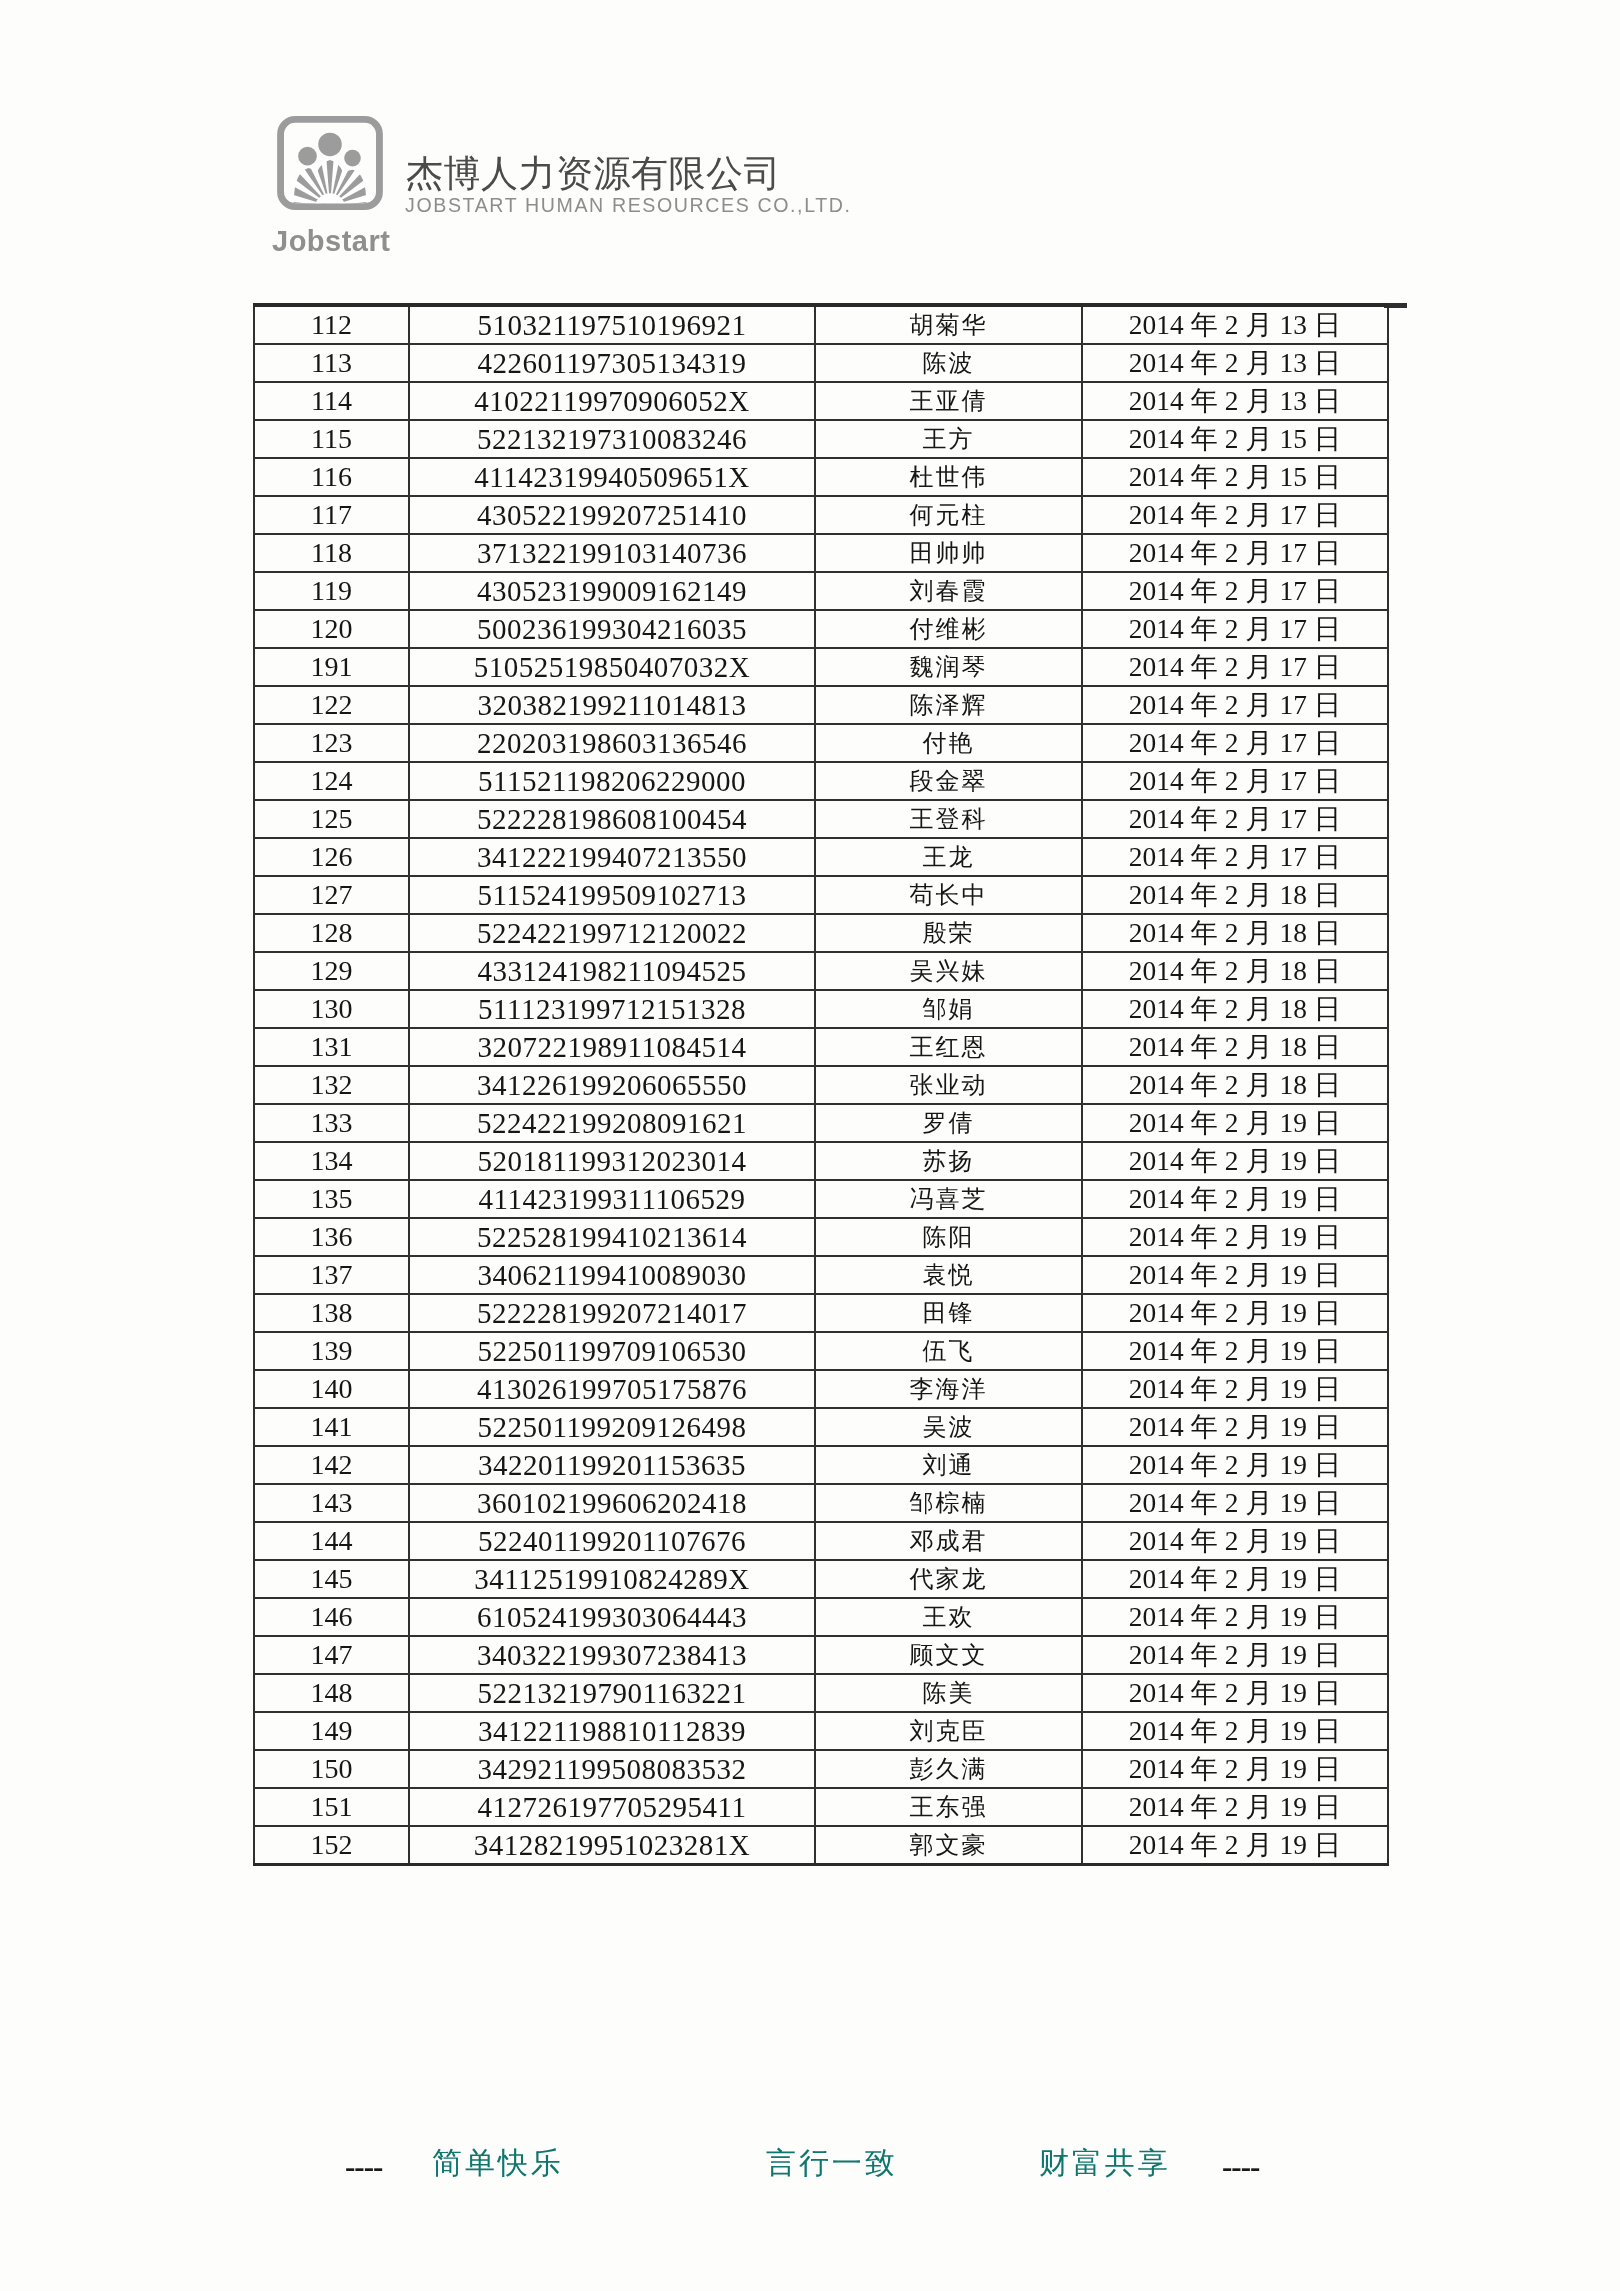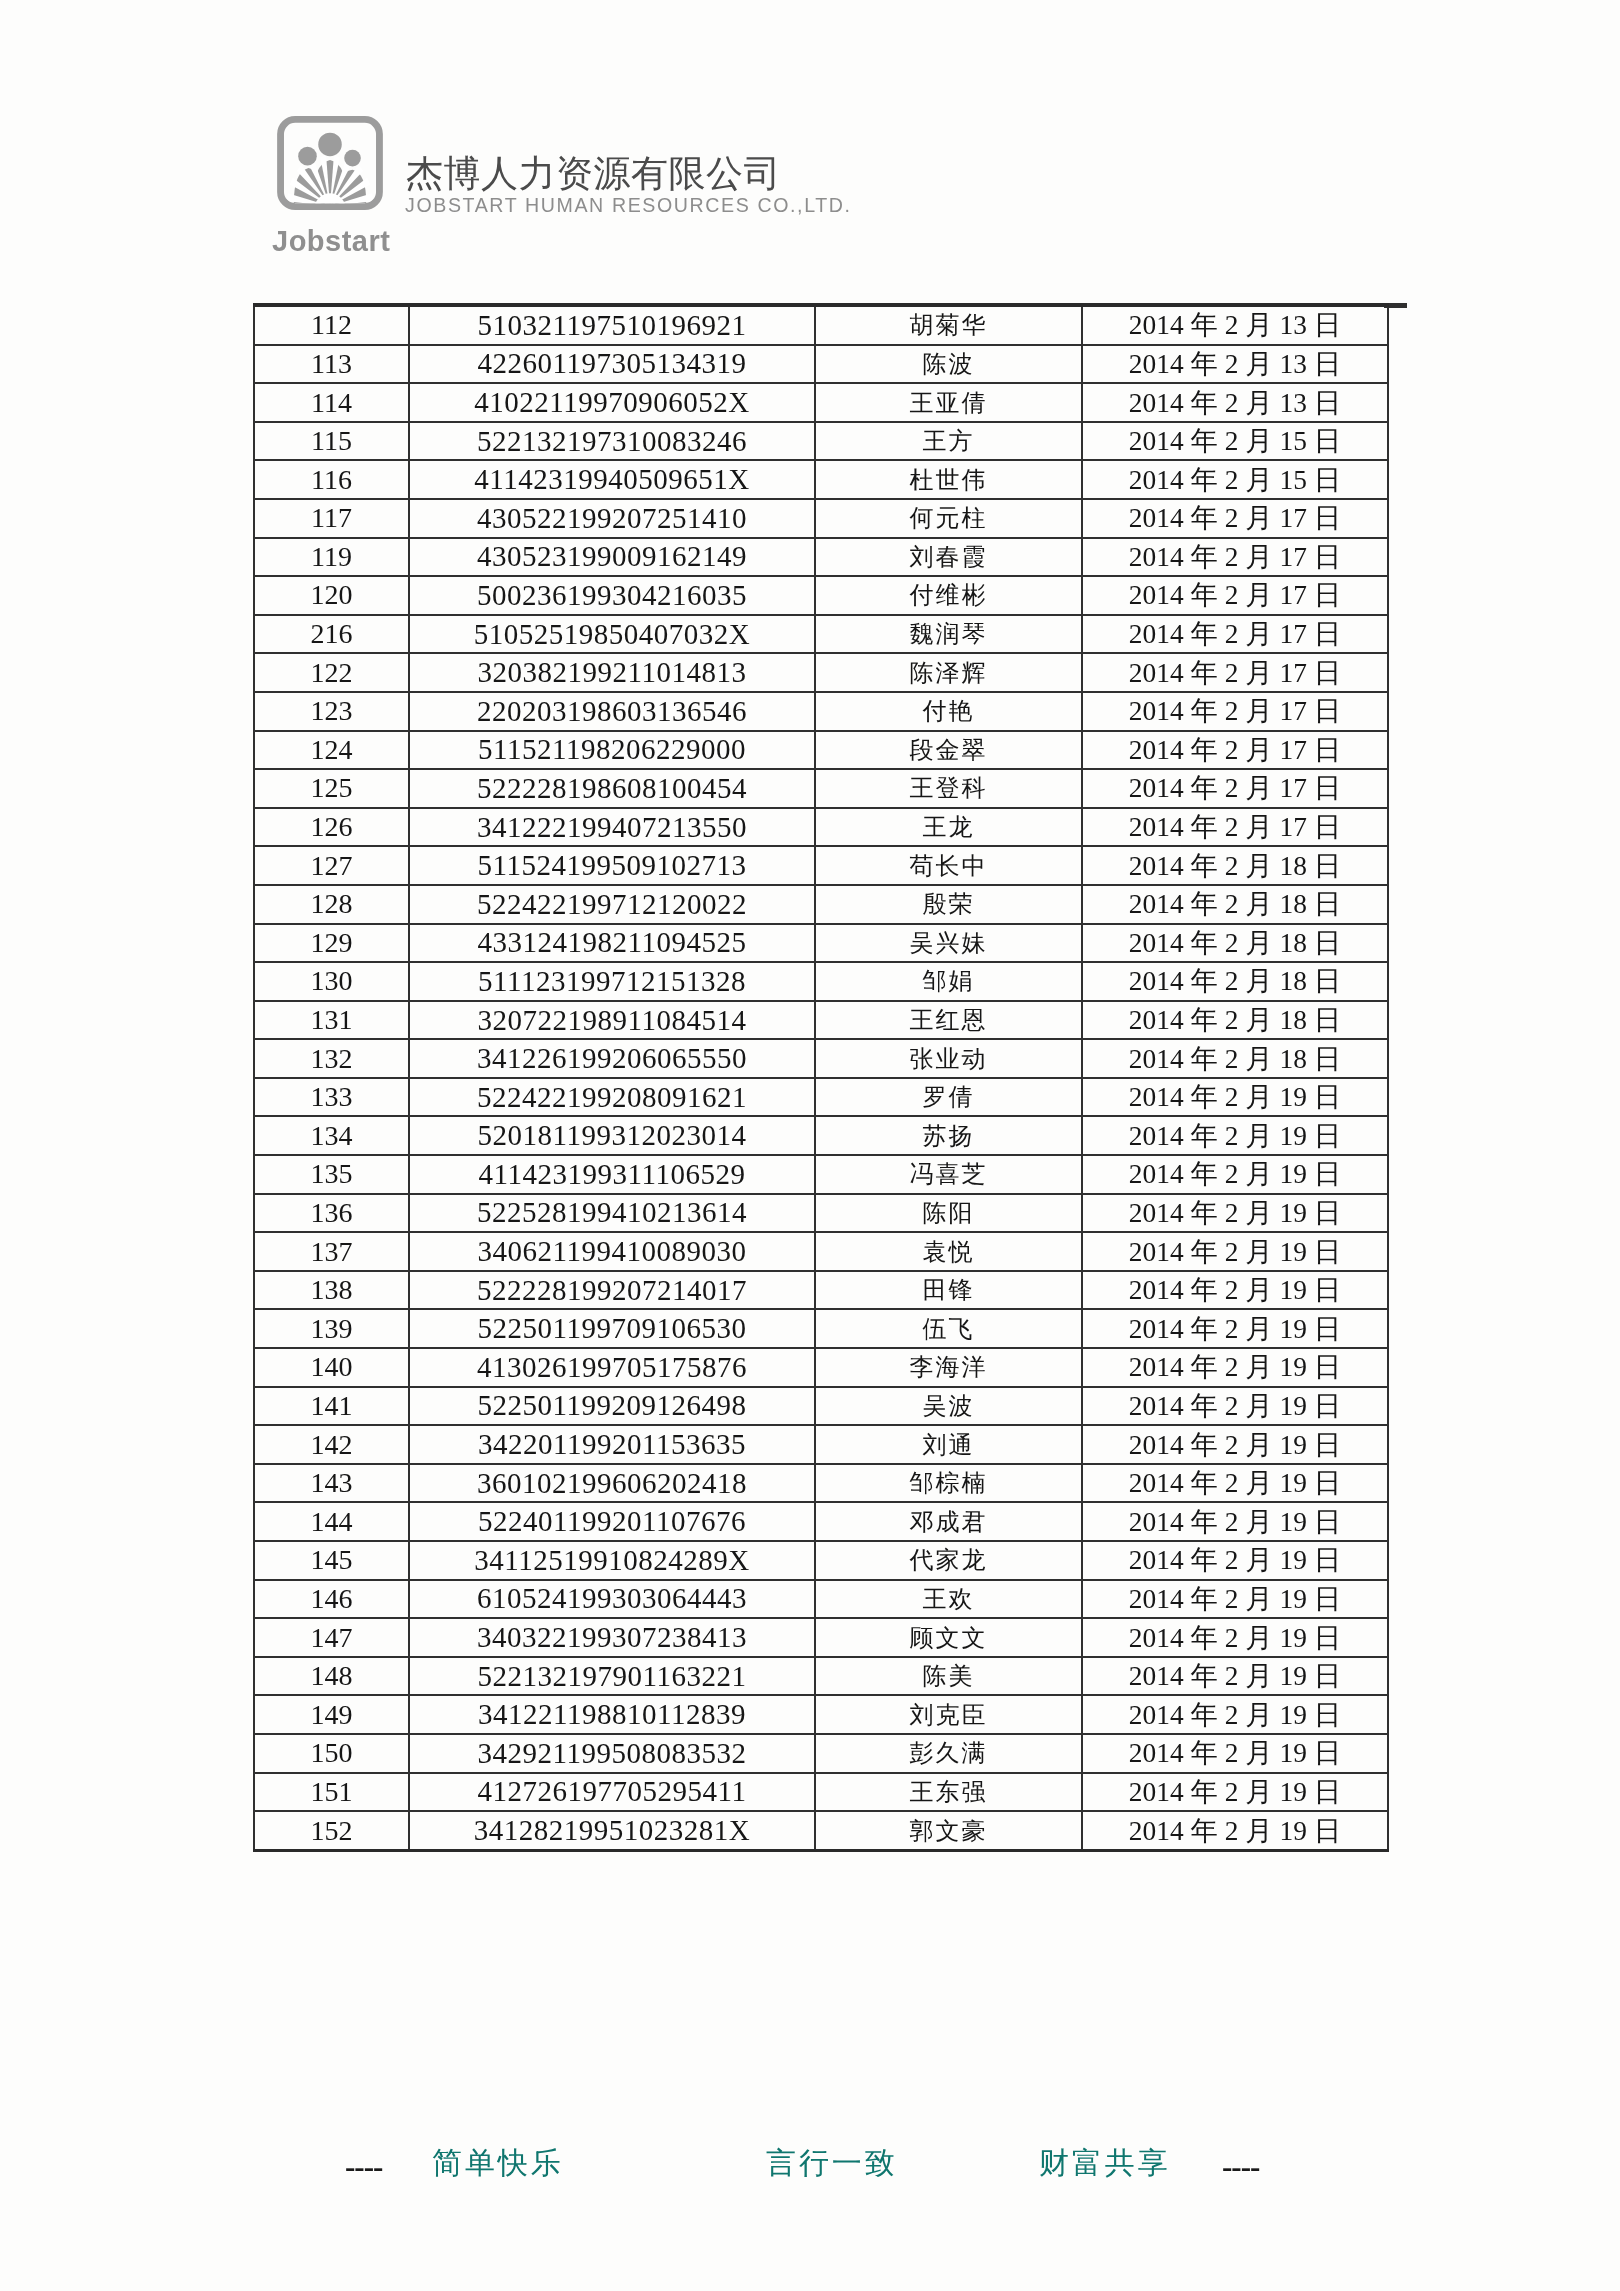--- a/index.html
+++ b/index.html
@@ -157,33 +157,39 @@
           <td class="col-name">杜世伟</td>
           <td class="col-date">2014 年 2 月 15 日</td>
         </tr>
         <tr>
           <td class="col-no">117</td>
           <td class="col-id">430522199207251410</td>
           <td class="col-name">何元柱</td>
           <td class="col-date">2014 年 2 月 17 日</td>
         </tr>
         <tr>
+          <td class="col-no">118</td>
+          <td class="col-id">371322199103140736</td>
+          <td class="col-name">田帅帅</td>
+          <td class="col-date">2014 年 2 月 17 日</td>
+        </tr>
+        <tr>
           <td class="col-no">119</td>
           <td class="col-id">430523199009162149</td>
           <td class="col-name">刘春霞</td>
           <td class="col-date">2014 年 2 月 17 日</td>
         </tr>
         <tr>
           <td class="col-no">120</td>
           <td class="col-id">500236199304216035</td>
           <td class="col-name">付维彬</td>
           <td class="col-date">2014 年 2 月 17 日</td>
         </tr>
         <tr>
-          <td class="col-no">216</td>
+          <td class="col-no">191</td>
           <td class="col-id">51052519850407032X</td>
           <td class="col-name">魏润琴</td>
           <td class="col-date">2014 年 2 月 17 日</td>
         </tr>
         <tr>
           <td class="col-no">122</td>
           <td class="col-id">320382199211014813</td>
           <td class="col-name">陈泽辉</td>
           <td class="col-date">2014 年 2 月 17 日</td>
         </tr>

